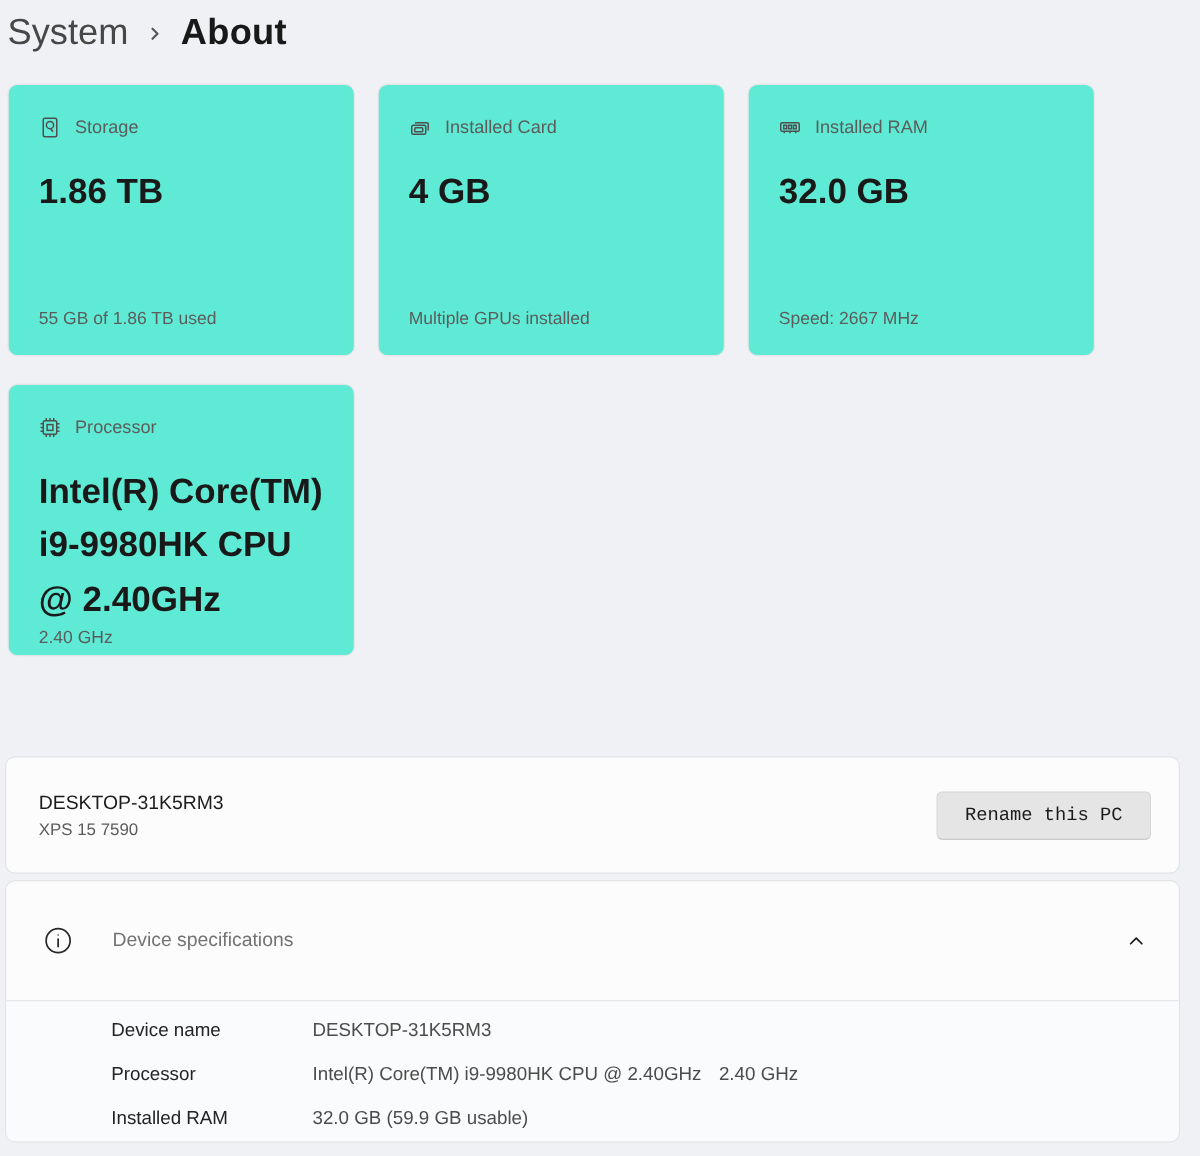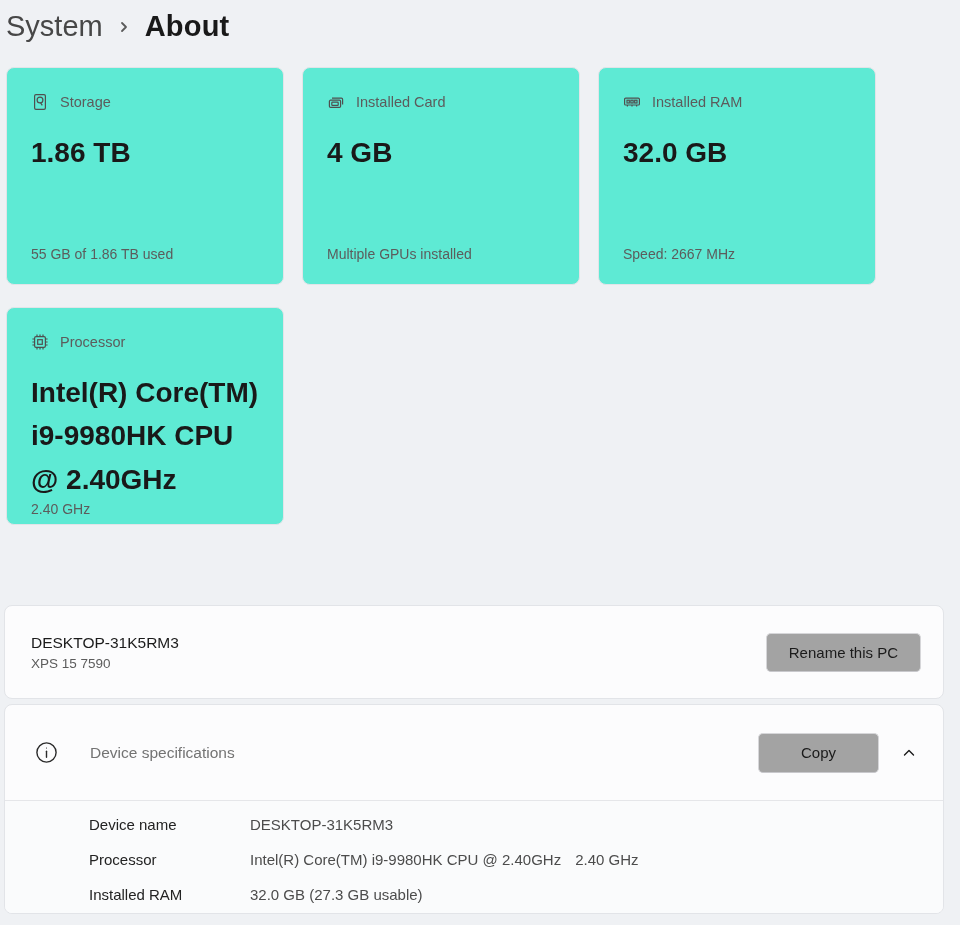--- a/index.html
+++ b/index.html
@@ -55,25 +55,25 @@
     margin-top: 80px;
     height: 94px;
     display: flex; align-items: center;
     padding: 0 22px 0 26px;
   }
   .device-id { display: flex; flex-direction: column; gap: 4px; }
   .device-name { font-size: 15.5px; color: #1b1b1b; }
   .device-model { font-size: 13.5px; color: #5c5c5c; }
   .spacer { flex: 1; }
   .btn {
-    background: #a3a3a3;
+    background: #e5e5e5;
     border: 1px solid #d6d6d9;
     border-bottom-color: #c8c8cc;
     border-radius: 5px;
-    font-family: Liberation Sans, sans-serif;
+    font-family: Liberation Mono, monospace;
     font-size: 15px; color: #1b1b1b;
     cursor: pointer;
   }
   .rename-btn { padding: 10px 22px; }
 
   .specs-panel { margin-top: 5px; height: 210px; overflow: hidden; }
   .specs-header {
     height: 95px;
     display: flex; align-items: center;
     padding: 0 24px 0 30px;
@@ -193,37 +193,36 @@
     <div class="specs-header">
       <span class="icon">
         <svg width="23" height="23" viewBox="0 0 23 23" fill="none" stroke="currentColor" stroke-width="1.4">
           <circle cx="11.5" cy="11.5" r="9.6"></circle>
           <path d="M11.5 10.2v6" stroke-linecap="round"></path>
           <circle cx="11.5" cy="7" r="0.6" fill="currentColor" stroke="none"></circle>
         </svg>
       </span>
       <span class="specs-title">Device specifications</span>
       <div class="spacer"></div>
-      <button class="btn copy-btn">Copy</button>
       <button class="chevron-btn">
         <svg width="16" height="16" viewBox="0 0 16 16" fill="none" stroke="currentColor" stroke-width="1.4" stroke-linecap="round" stroke-linejoin="round">
             <path d="M3.5 10l4.5-4.5L12.5 10"></path>
           </svg>
       </button>
     </div>
     <div class="specs-body">
       <div class="spec-row">
         <span class="spec-label">Device name</span>
         <span class="spec-value">DESKTOP-31K5RM3</span>
       </div>
       <div class="spec-row">
         <span class="spec-label">Processor</span>
         <span class="spec-value">Intel(R) Core(TM) i9-9980HK CPU @ 2.40GHz</span>
         <span class="spec-extra">2.40 GHz</span>
       </div>
       <div class="spec-row">
         <span class="spec-label">Installed RAM</span>
-        <span class="spec-value">32.0 GB (27.3 GB usable)</span>
+        <span class="spec-value">32.0 GB (59.9 GB usable)</span>
       </div>
     </div>
   </div>
 
 </div>
 
 </body></html>

